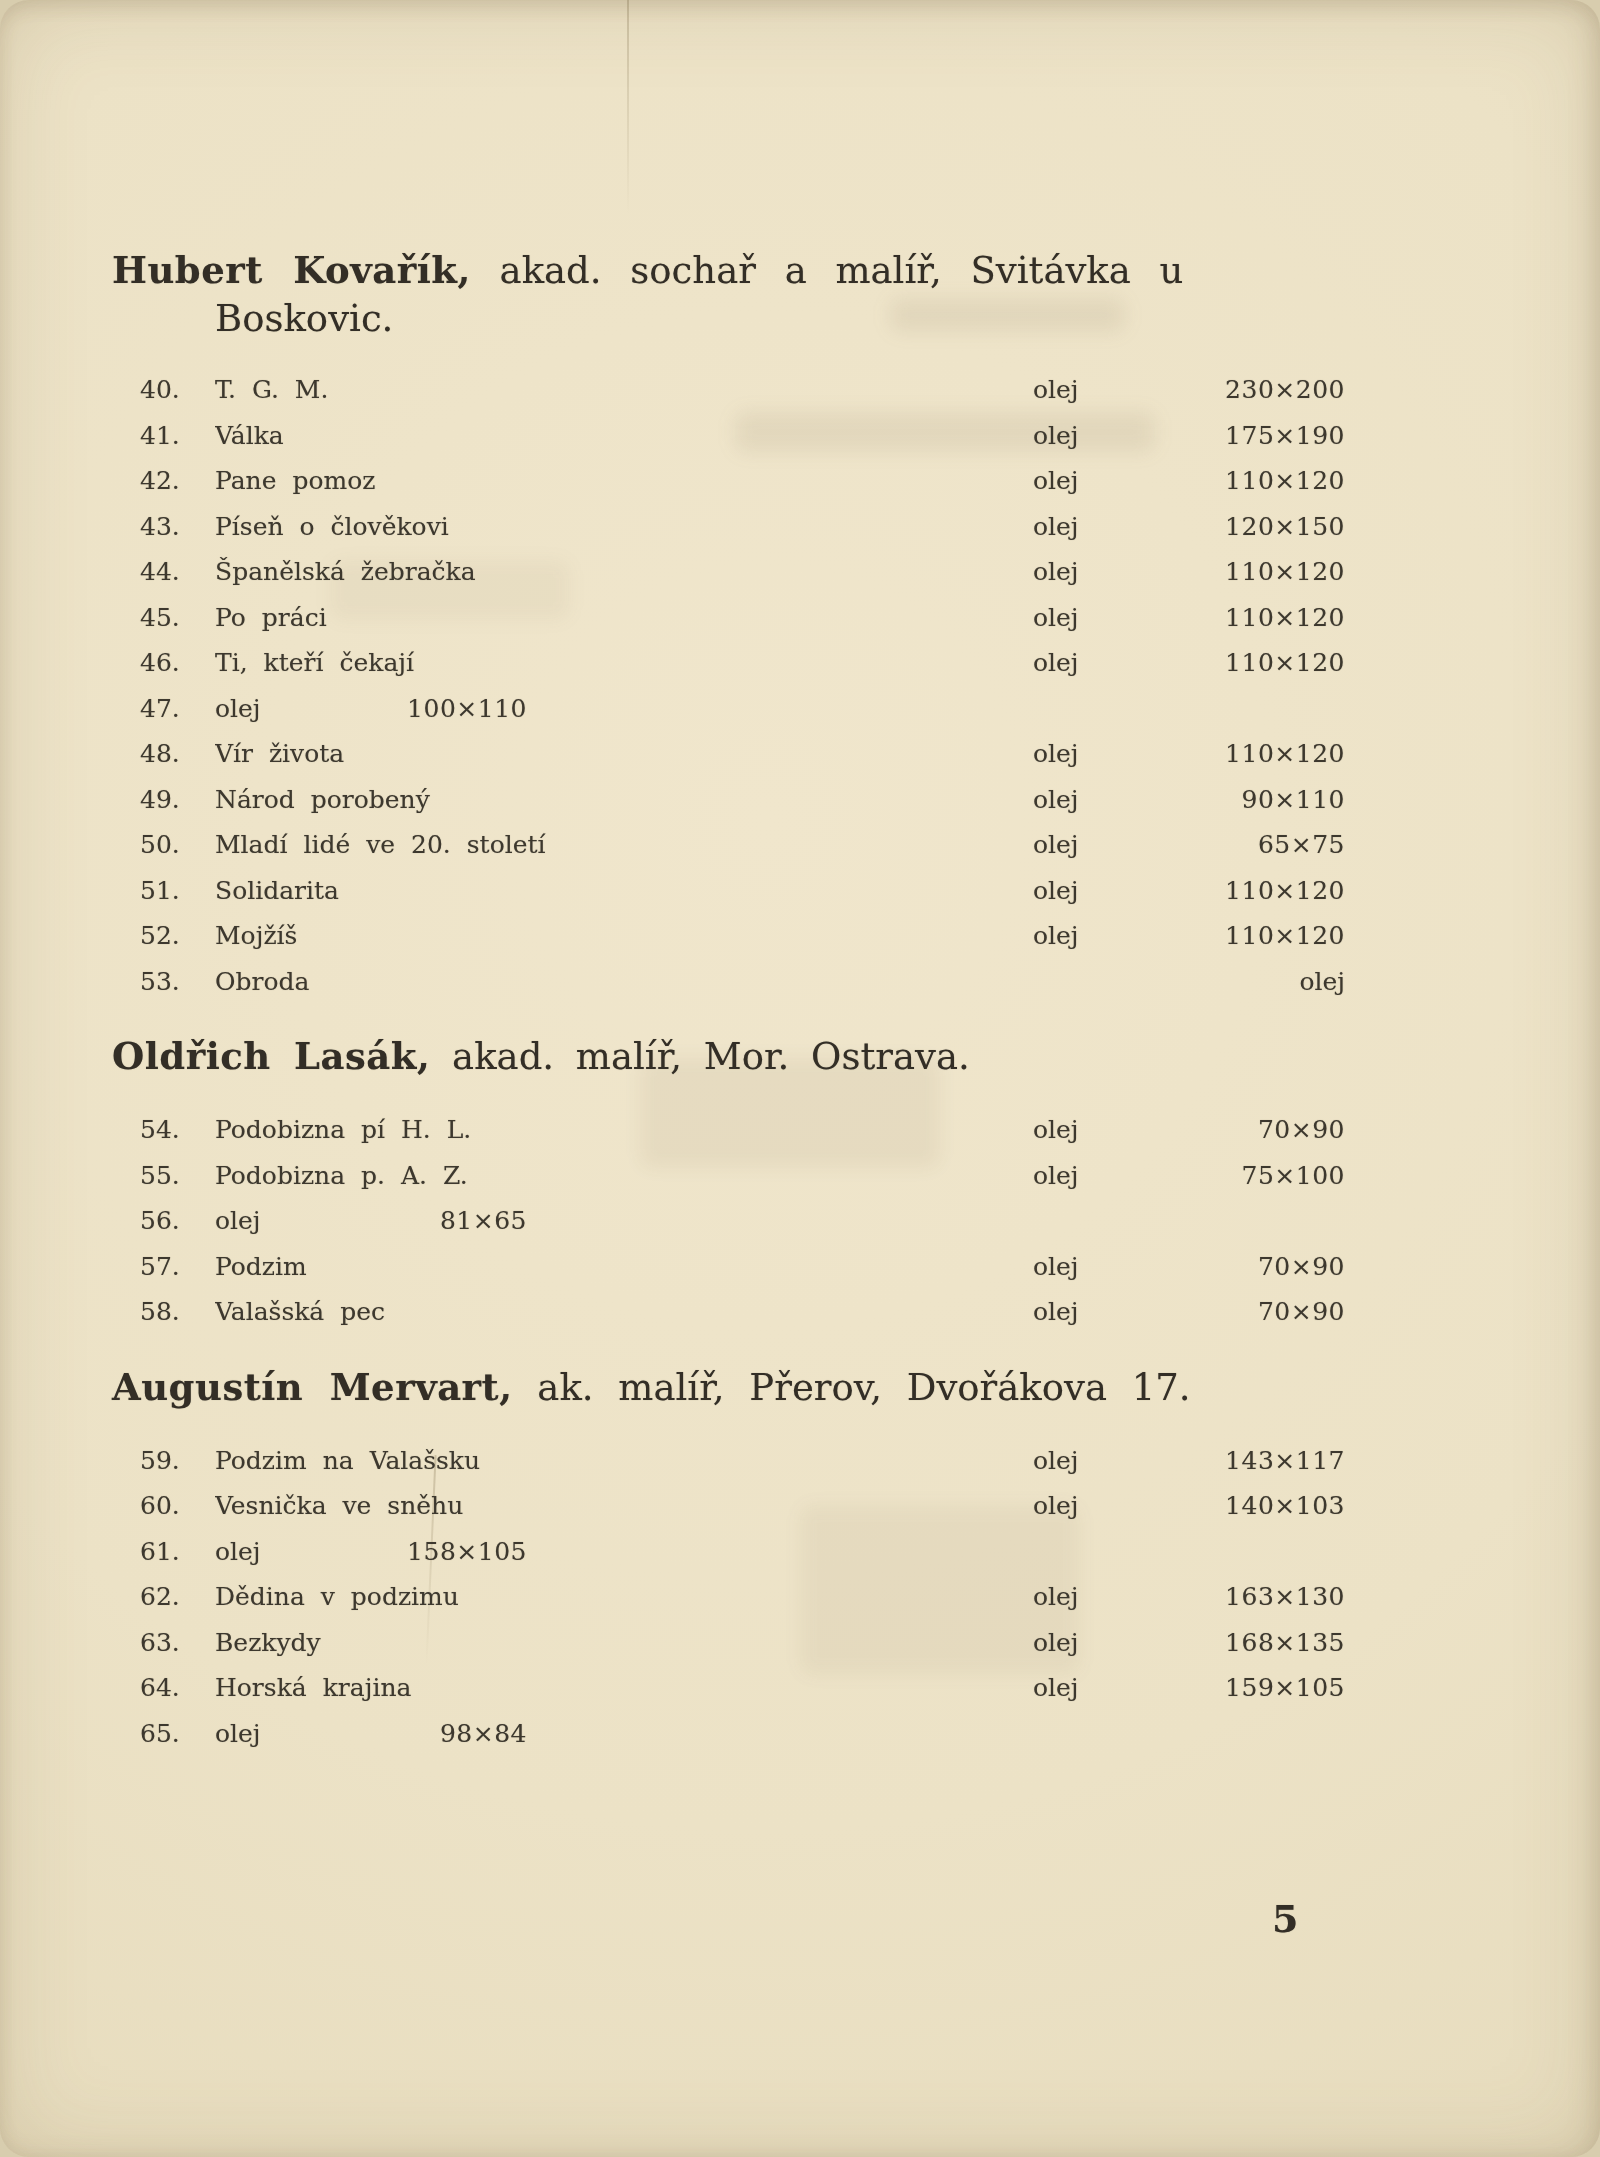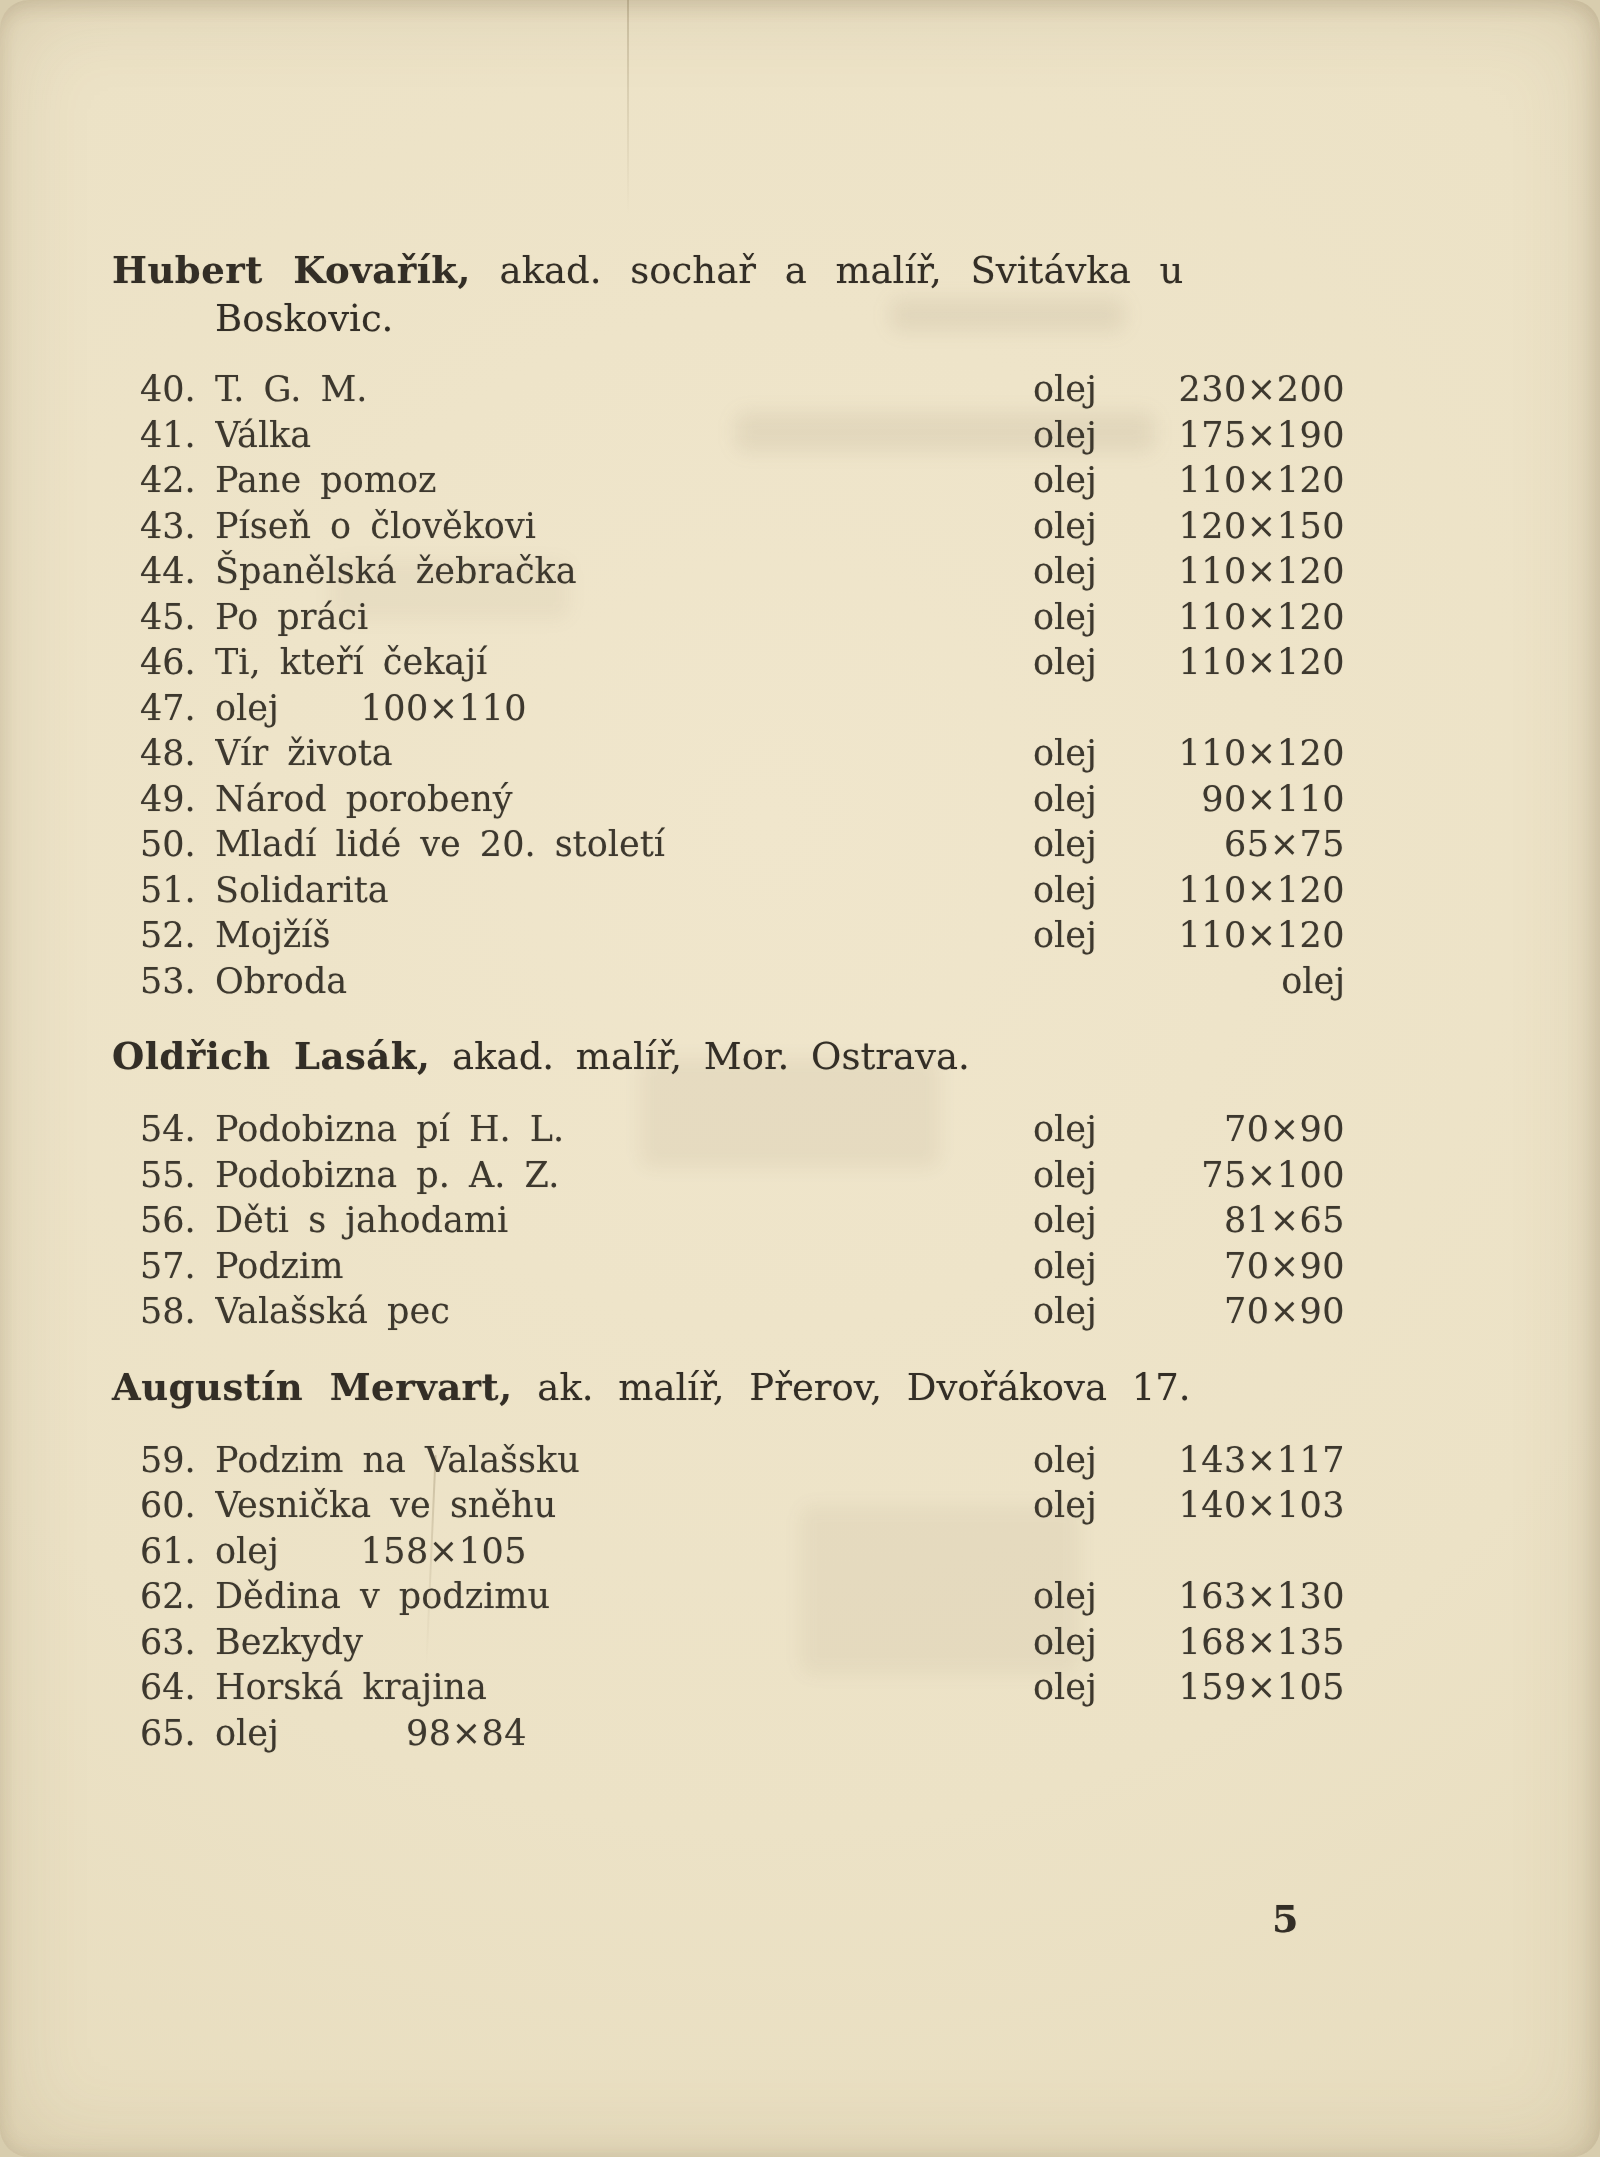--- a/index.html
+++ b/index.html
@@ -52,21 +52,21 @@
 
   
   ul.works {
     list-style: none;
     margin: 0 0 28px;
     padding: 0;
   }
   .row {
     display: flex;
     align-items: flex-start;
-    font-size: 35px;
+    font-size: 25px;
     line-height: 45.5px;
     word-spacing: 8px;
     white-space: nowrap;
   }
   .num {
     box-sizing: border-box;
     width: 103px;
     padding-left: 28px;
     flex: 0 0 auto;
   }
@@ -256,21 +256,20 @@
         <li class="row">
             <span class="num">55.</span>
             <span class="title">Podobizna p. A. Z.</span>
             <span class="spec">
               <span class="medium">olej</span>
               <span class="size">75×100</span>
             </span>
           </li>
         <li class="row">
             <span class="num">56.</span>
-            <span class="title">Děti s jahodami</span>
             <span class="spec">
               <span class="medium">olej</span>
               <span class="size">81×65</span>
             </span>
           </li>
         <li class="row">
             <span class="num">57.</span>
             <span class="title">Podzim</span>
             <span class="spec">
               <span class="medium">olej</span>

